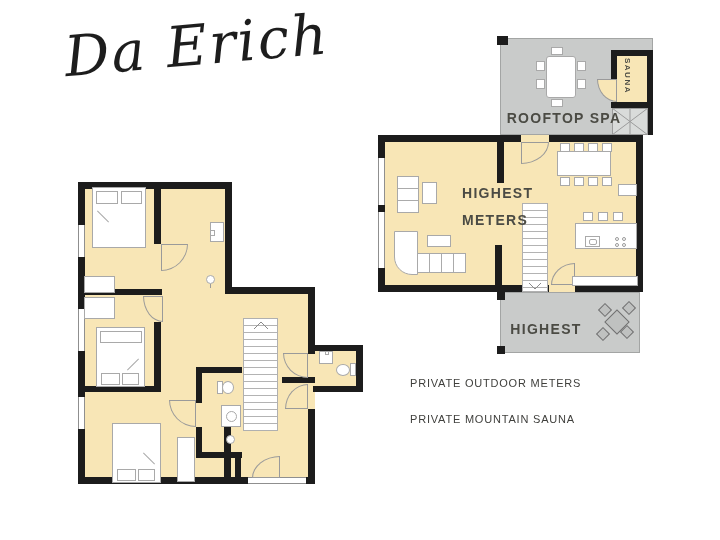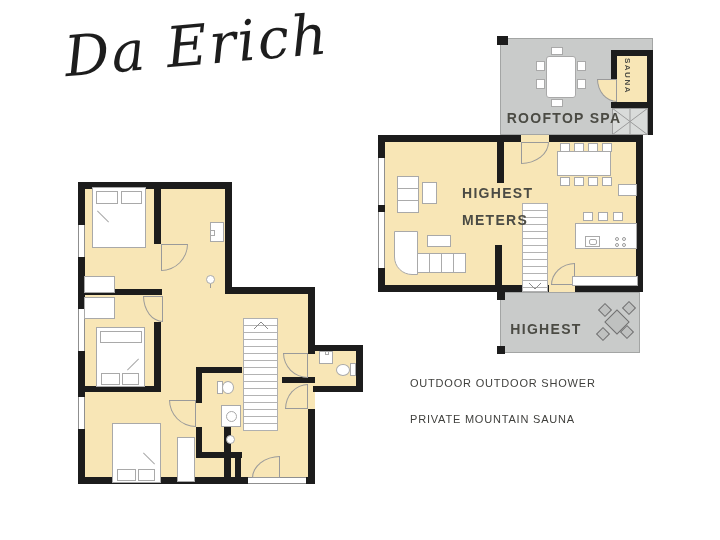--- a/index.html
+++ b/index.html
@@ -217,17 +217,17 @@
     <div class="gfurn rot45" style="left:622px;top:327px;width:10px;height:10px"></div>
 
     <div class="lbl" style="left:504px;top:110px;width:120px">ROOFTOP SPA</div>
     <div class="vlbl" style="left:623px;top:58px;height:46px">SAUNA</div>
     <div class="lbl" style="left:462px;top:185px;width:64px">HIGHEST</div>
     <div class="lbl" style="left:462px;top:212px;width:64px">METERS</div>
     <div class="lbl" style="left:505px;top:321px;width:82px">HIGHEST</div>
   </div>
 
   <div class="features">
-    <div class="feature">OUTDOOR OUTDOOR SHOWER</div>
+    <div class="feature">PRIVATE OUTDOOR METERS</div>
     <div class="feature">PRIVATE MOUNTAIN SAUNA</div>
   </div>
 
 </div>
 
 </body></html>

